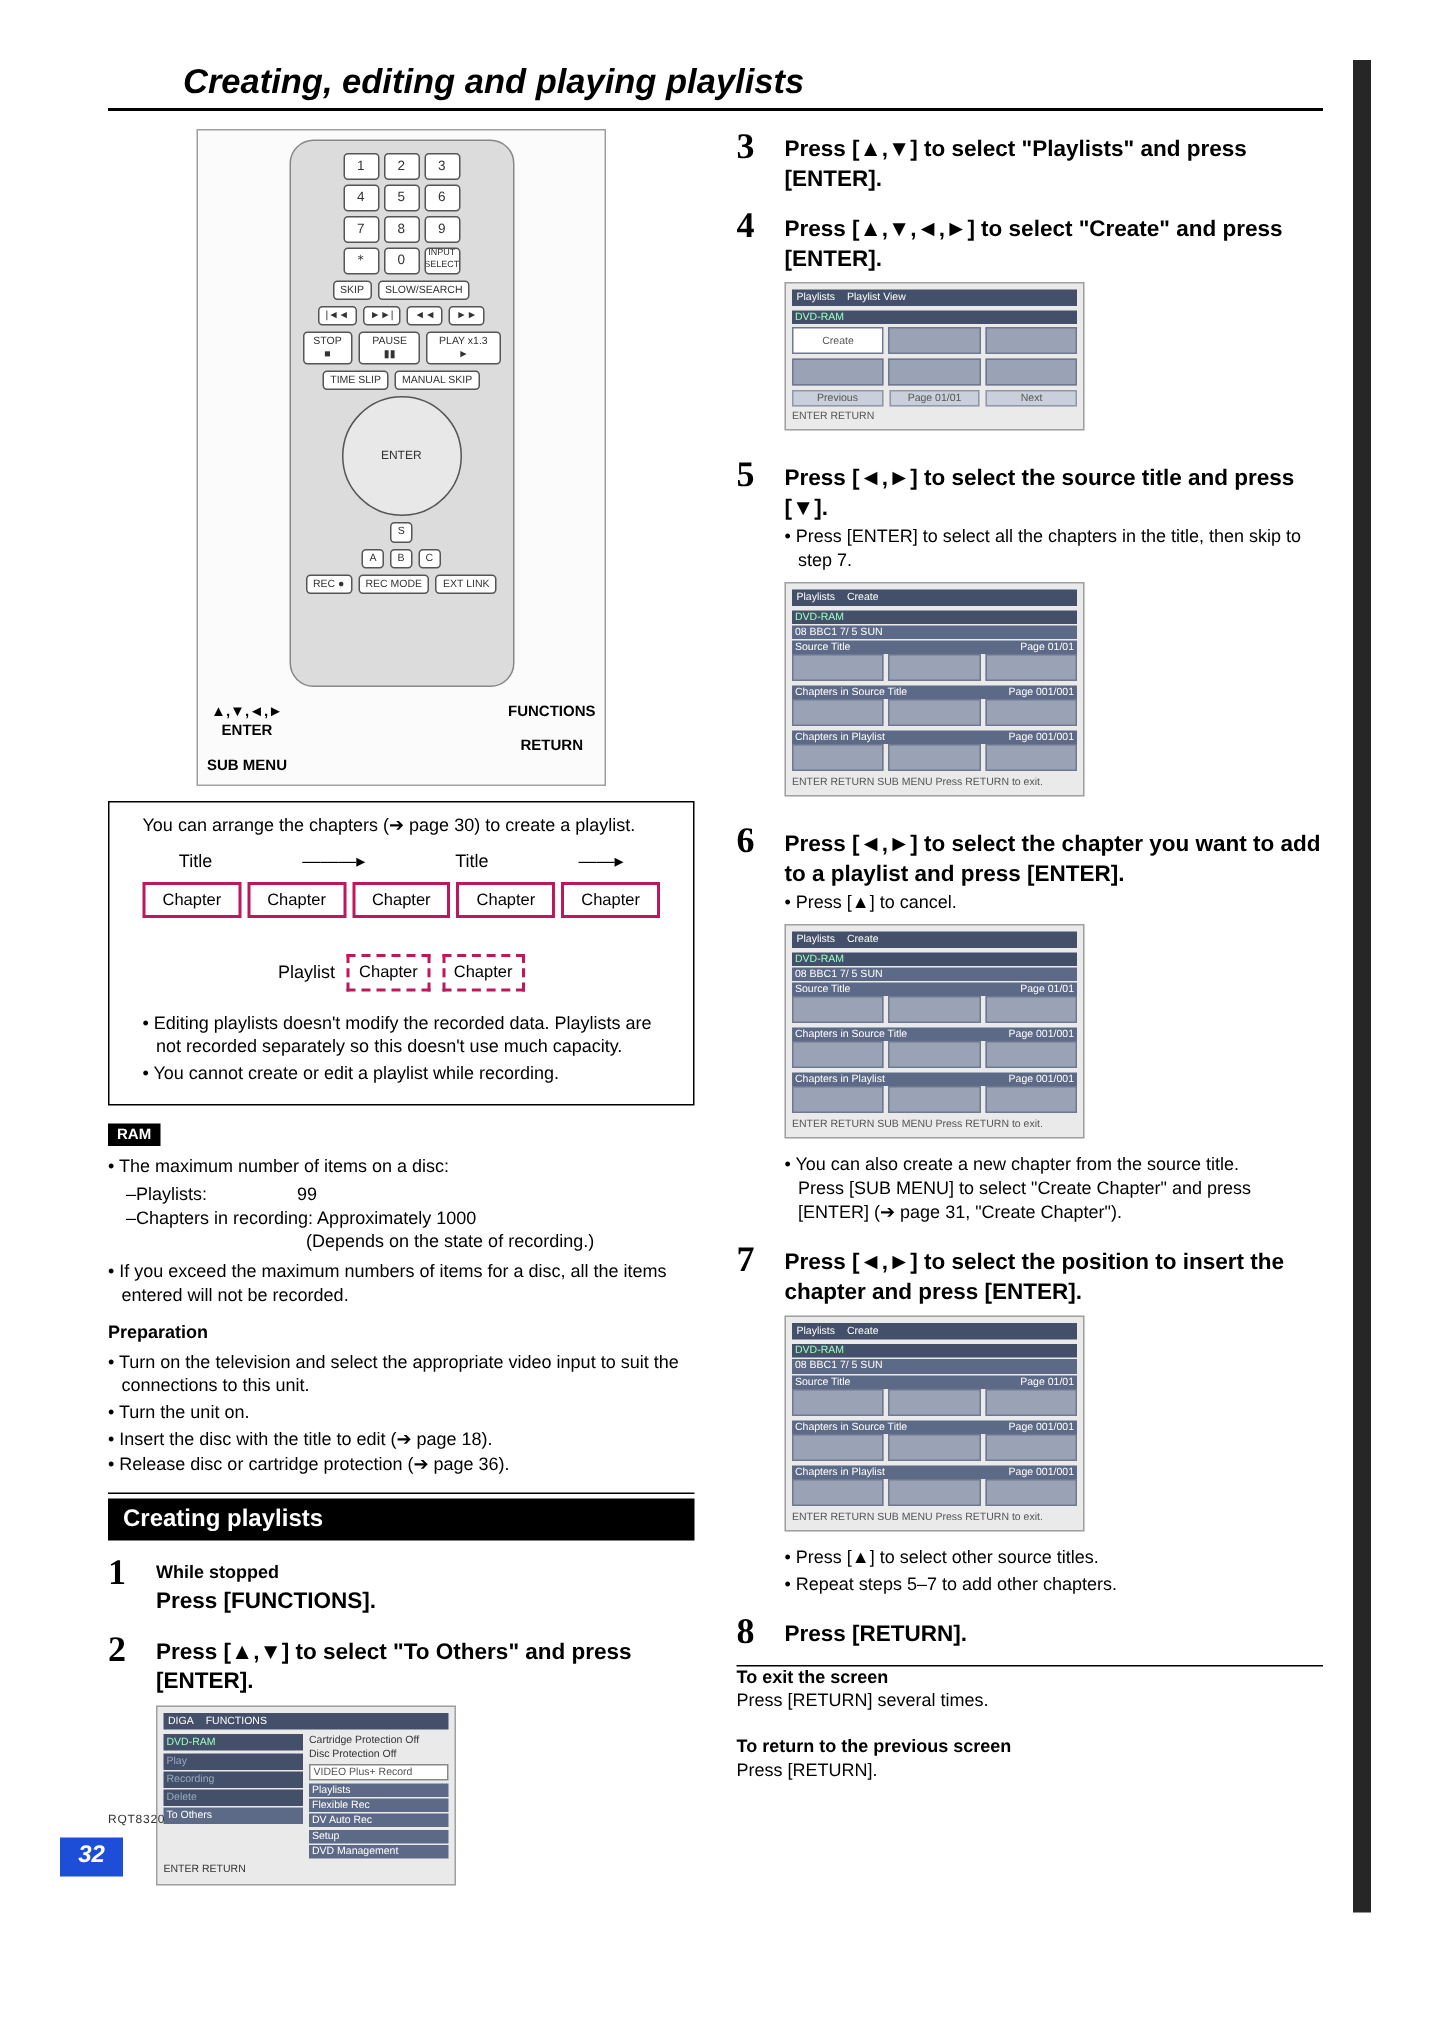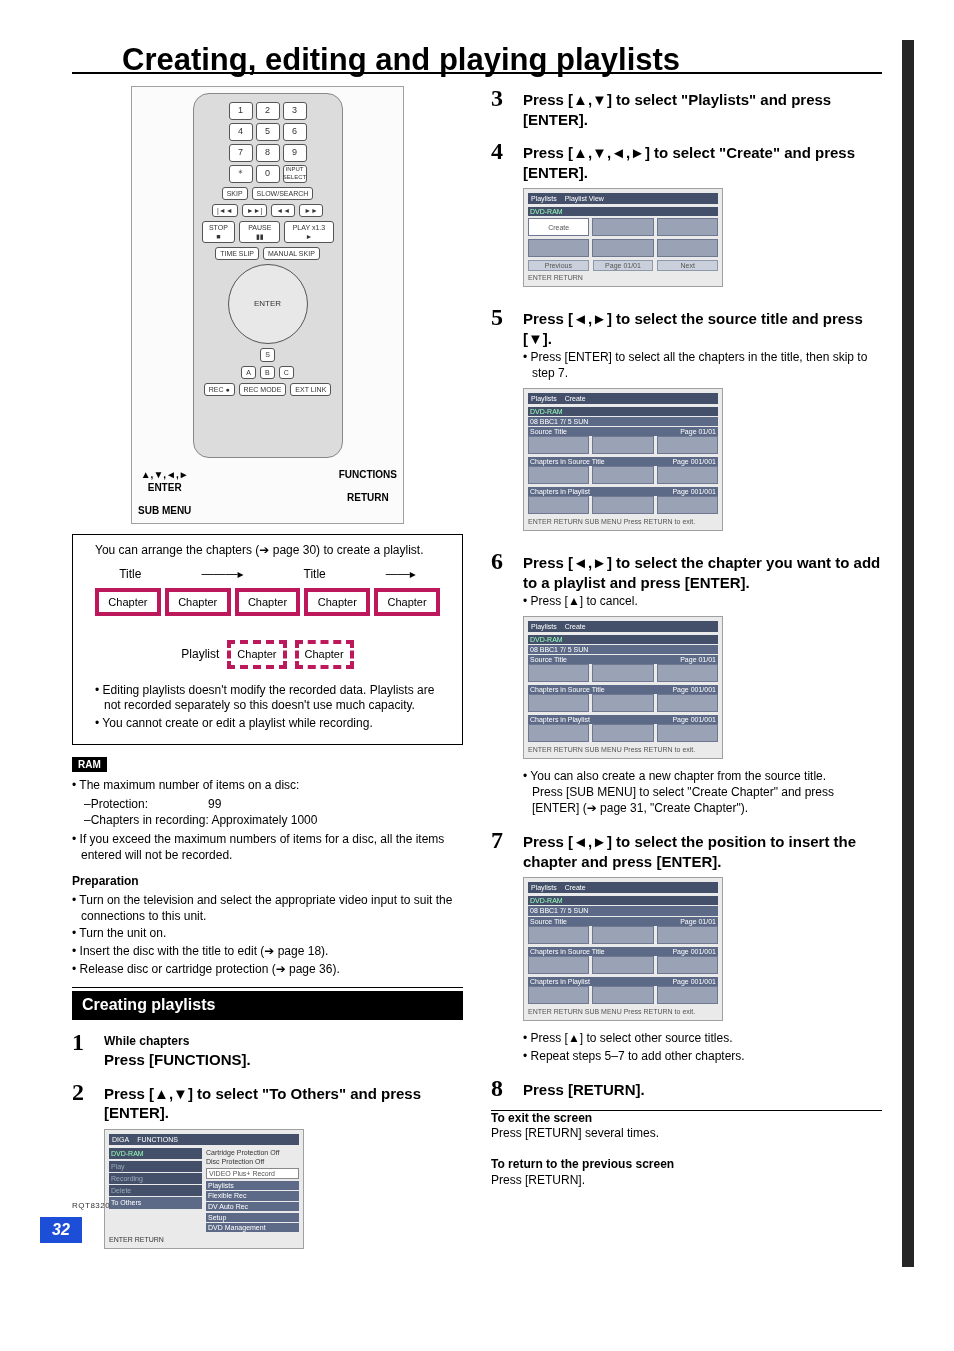--- a/index.html
+++ b/index.html
@@ -1,35 +1,35 @@
 <!DOCTYPE html>
 <html><head>
 <meta charset="utf-8">
 <style>
   * { box-sizing: border-box; margin: 0; padding: 0; }
   html, body { width: 954px; font-family: Arial, Helvetica, sans-serif; color: #000; background: #fff; font-size: 13px; line-height: 1.3; }
   .page { position: relative; padding: 0 0 0 0; }
   .side-bar { position: absolute; right: 40px; top: 40px; width: 12px; height: 1270px; background: #262626; }
   .top-stripe { position: absolute; top: 40px; left: 72px; right: 72px; height: 34px; }
   .top-stripe::before { content: ""; position: absolute; left: 0; right: 0; bottom: 0; height: 2px; background: #000; }
-  .top-stripe h1 { font-size: 31px; font-weight: 700; padding-left: 50px; }
+  .top-stripe h1 { font-size: 23px; font-weight: 700; padding-left: 50px; font-style: italic; }
   .content { display: flex; padding: 86px 72px 0 72px; gap: 28px; }
   .col { flex: 1 1 0; min-width: 0; }
   .figure { border: 1px solid #a0a0a0; background: #fbfbfb; margin: 0 auto 10px; display: flex; align-items: center; justify-content: center; color: #777; font-size: 11px; text-align: center; padding: 6px; }
   .figure.remote { width: 273px; height: 438px; flex-direction: column; gap: 10px; }
   .remote-outline { width: 150px; height: 370px; border: 1px solid #888; border-radius: 16px; background: #dcdcdc; display: flex; flex-direction: column; align-items: center; gap: 4px; padding: 8px; font-size: 8px; color: #333; }
   .keypad { display: grid; grid-template-columns: repeat(3, 24px); grid-auto-rows: 18px; gap: 3px; }
   .keypad span { border: 1px solid #555; border-radius: 3px; background: #fff; display: flex; align-items: center; justify-content: center; font-size: 9px; }
   .ctrl-row { display: flex; gap: 4px; }
   .ctrl-row span { border: 1px solid #555; border-radius: 3px; background: #fff; padding: 1px 4px; font-size: 7px; }
   .nav-ring { width: 80px; height: 80px; border: 1px solid #555; border-radius: 50%; background: #e8e8e8; display: flex; align-items: center; justify-content: center; font-size: 8px; }
   .remote-labels { display: flex; justify-content: space-between; width: 100%; font-size: 9px; font-weight: 700; color: #000; }
   .box { border: 1px solid #000; padding: 8px 22px; margin-bottom: 6px; font-size: 12px; }
   .title-bar { display: flex; gap: 4px; align-items: center; margin: 6px 0; }
-  .chapter-cell { border: 4px solid #be185d; padding: 3px 3px; font-size: 11px; text-align: center; flex: 1; }
+  .chapter-cell { border: 2px solid #be185d; padding: 3px 3px; font-size: 11px; text-align: center; flex: 1; }
   .playlist-row { display: flex; align-items: center; gap: 8px; margin-top: 24px; justify-content: center; }
   .playlist-row .chapter-cell { border-style: dashed; flex: 0 0 auto; padding: 3px 6px; }
   ul.bullets { list-style: none; padding: 0; margin: 4px 0; }
   ul.bullets > li { padding-left: 9px; text-indent: -9px; margin-bottom: 2px; font-size: 12px; }
   ul.bullets > li::before { content: "• "; }
   .ram-badge { display: inline-block; background: #000; color: #fff; font-size: 10px; font-weight: 700; padding: 1px 6px; margin: 6px 0 2px; }
   .indent { padding-left: 12px; }
   .sub-head { font-weight: 700; font-size: 12px; margin-top: 10px; }
   .section-bar { background: #000; color: #fff; font-weight: 700; font-size: 16px; padding: 4px 10px; margin: 14px 0 10px; position: relative; }
   .section-bar::before { content: ""; position: absolute; left: 0; right: 0; top: -4px; height: 1px; background: #000; }
@@ -159,46 +159,47 @@
         <li>You cannot create or edit a playlist while recording.</li>
       </ul>
     </div>
 
     <span class="ram-badge">RAM</span>
     <ul class="bullets">
       <li>The maximum number of items on a disc:</li>
     </ul>
     <div class="indent" style="font-size:12px;">
       <div style="display:flex;gap:60px;">
-        <span>–Protection:</span>
+        <span>–Playlists:</span>
         <span>99</span>
       </div>
       <div>
         <span>–Chapters in recording:</span>
         <span>Approximately 1000</span>
       </div>
+      <div style="padding-left:120px;">(Depends on the state of recording.)</div>
     </div>
     <ul class="bullets">
       <li>If you exceed the maximum numbers of items for a disc, all the items entered will not be recorded.</li>
     </ul>
 
     <div class="sub-head">Preparation</div>
     <ul class="bullets">
       <li>Turn on the television and select the appropriate video input to suit the connections to this unit.</li>
       <li>Turn the unit on.</li>
       <li>Insert the disc with the title to edit (➔ page 18).</li>
       <li>Release disc or cartridge protection (➔ page 36).</li>
     </ul>
 
     <div class="section-bar">Creating playlists</div>
 
     <div class="step">
       <div class="step-num">1</div>
       <div class="step-body">
-        <div class="pre">While chapters</div>
+        <div class="pre">While stopped</div>
         <div class="lead">Press [FUNCTIONS].</div>
       </div>
     </div>
 
     <div class="step">
       <div class="step-num">2</div>
       <div class="step-body">
         <div class="lead">Press [▲,▼] to select "To Others" and press [ENTER].</div>
         <div class="osd">
           <div class="hdr">

